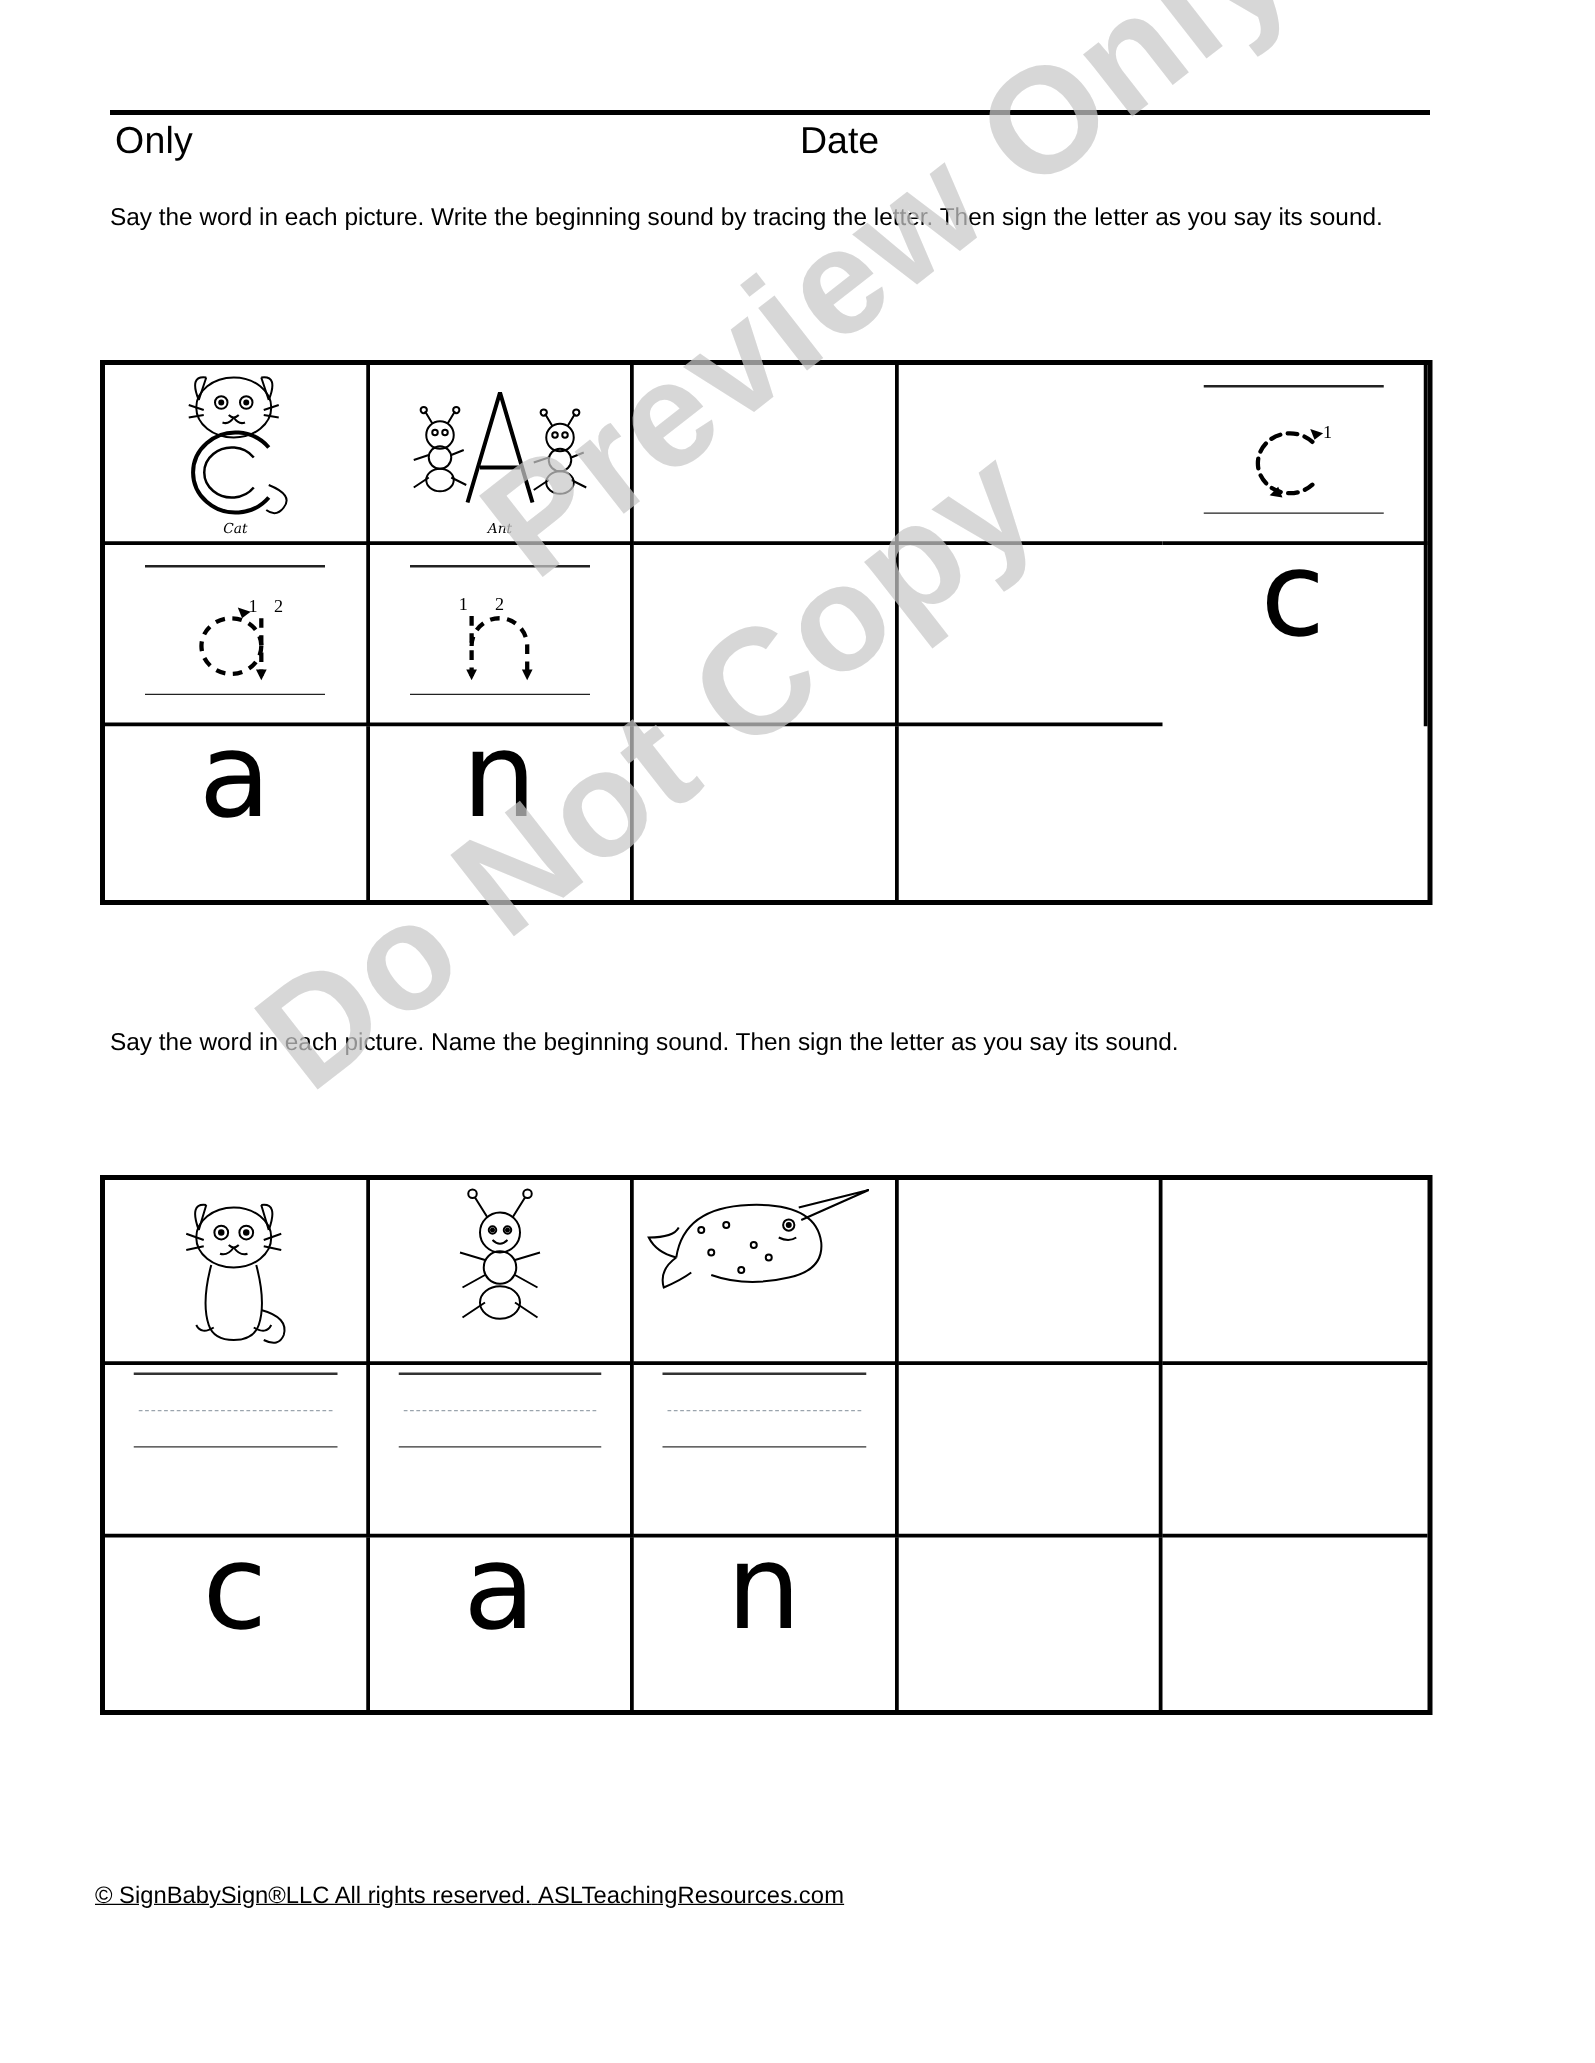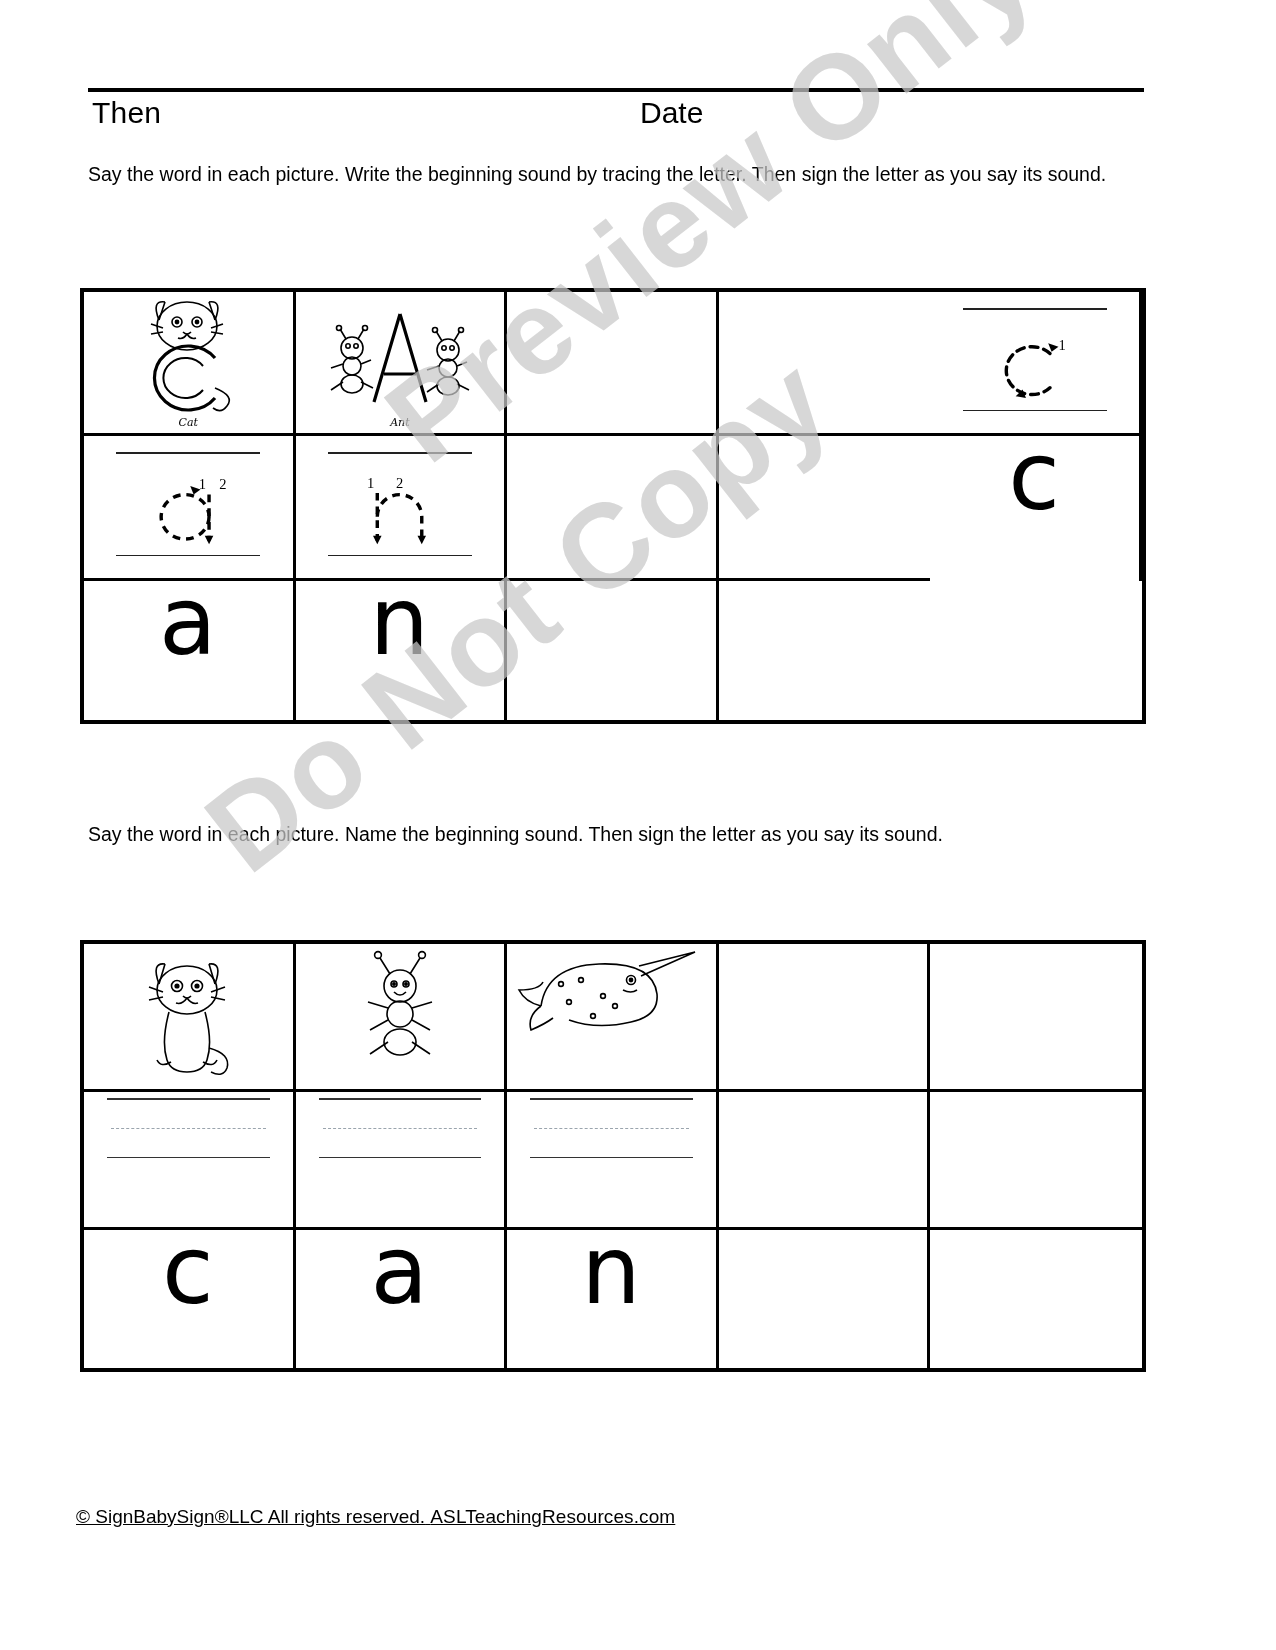--- a/index.html
+++ b/index.html
@@ -202,21 +202,21 @@
 
   
   .clip { display: block; }
 </style>
 </head>
 <body>
 
 <div class="page">
 
   <div class="header-rule"></div>
-  <div class="name-label">Then</div>
+  <div class="name-label">Only</div>
   <div class="date-label">Date</div>
 
   <div class="instruction instruction-1">Say the word in each picture. Write the beginning sound by tracing the letter. Then sign the letter as you say its sound.</div>
 
   <div class="grid grid-1">
 
     <div class="cell">
       <svg class="clip" width="138" height="132" viewBox="0 0 138 132">
         <g fill="none" stroke="#000" stroke-width="1.6">
 

